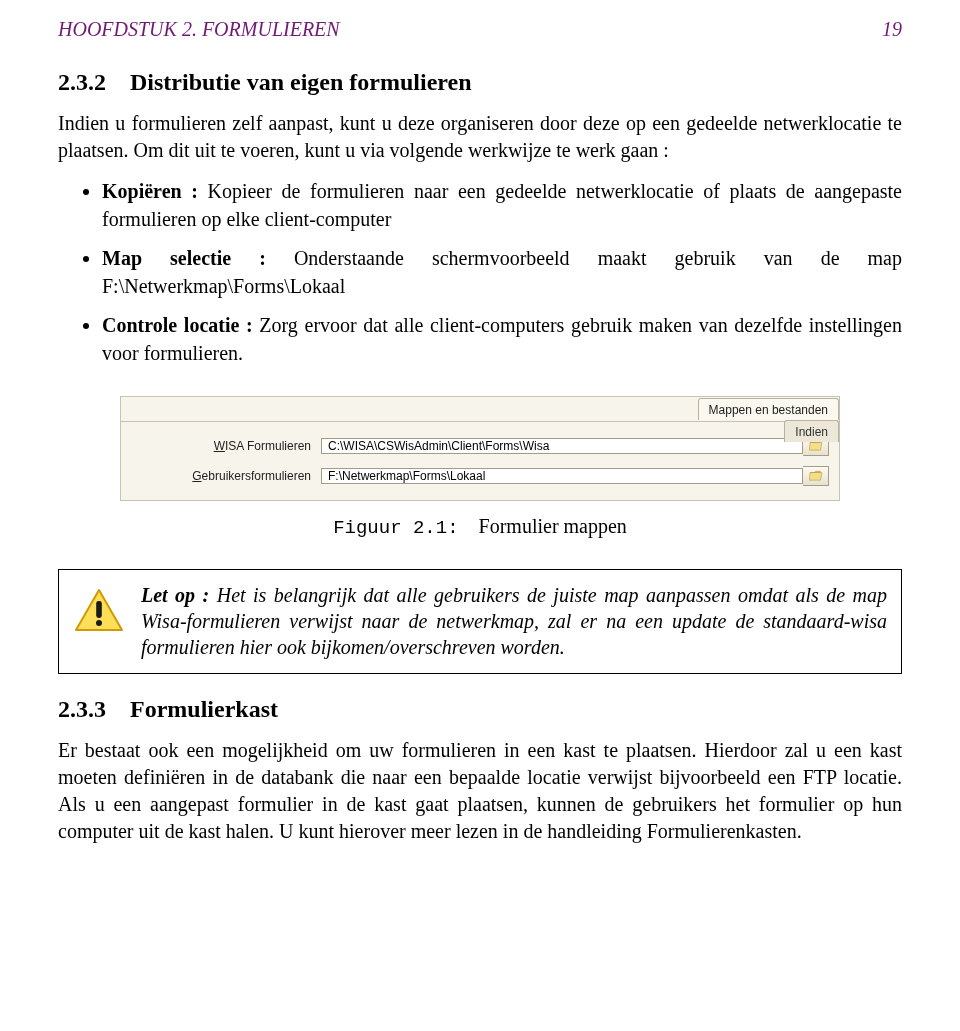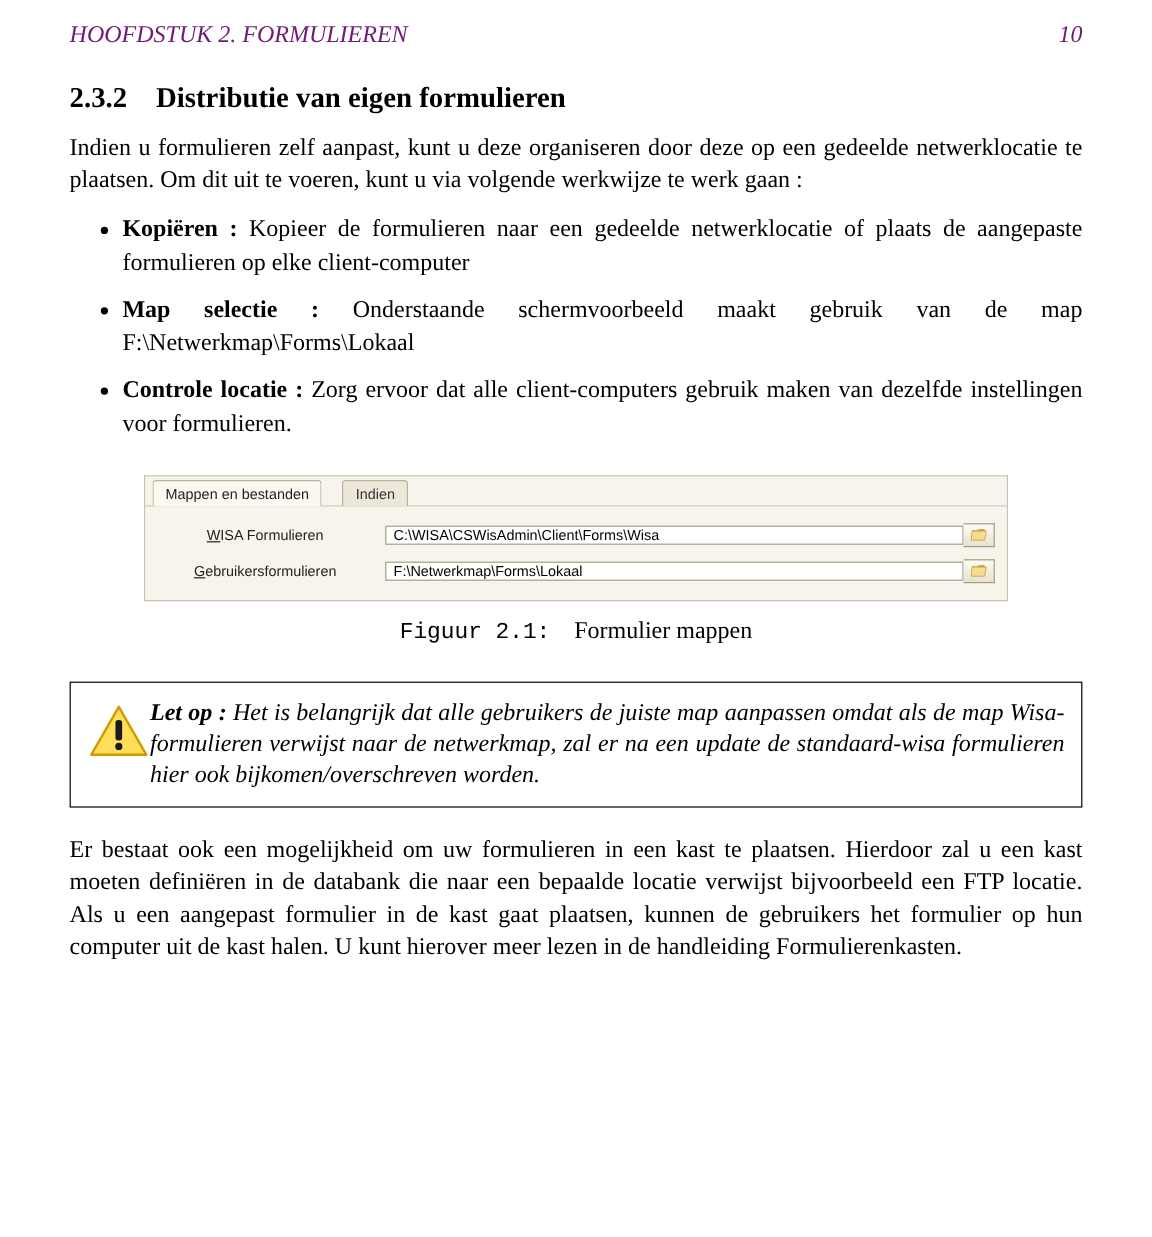--- a/index.html
+++ b/index.html
@@ -45,28 +45,29 @@
     margin-bottom: 12px;
   }
   .bold { font-weight: bold; }
   .screenshot-wrap {
     margin: 28px auto 10px auto;
     width: 720px;
   }
   .tabbar {
     display: flex;
     align-items: flex-end;
-    gap: 17px;
+    gap: 0;
     padding-left: 6px;
     position: relative;
     height: 24px;
     background: linear-gradient(#f7f4ec, #f7f4ec);
     border-top: 1px solid #c9c2b0;
     border-left: 1px solid #c9c2b0;
     border-right: 1px solid #c9c2b0;
+    flex-direction: column;
   }
   .tab {
     font-family: Tahoma, Arial, sans-serif;
     font-size: 12px;
     padding: 4px 10px 3px 10px;
     border: 1px solid #b9b29e;
     border-bottom: none;
     background: #f7f4ec;
     position: relative;
     top: 1px;
@@ -89,21 +90,21 @@
   }
   .form-row {
     display: flex;
     align-items: center;
     margin-bottom: 10px;
     font-family: Tahoma, Arial, sans-serif;
     font-size: 12px;
   }
   .form-label {
     width: 180px;
-    text-align: center;
+    text-align: right;
     padding-right: 10px;
     color: #222;
   }
   .form-input {
     flex: 1;
     background: #ffffff;
     border: 1px solid #a49c86;
     height: 16px;
     padding: 0 6px;
     font-family: Tahoma, Arial, sans-serif;
@@ -133,42 +134,42 @@
   }
   .caption .mono {
     font-family: Liberation Mono, monospace;
     font-size: 19px;
   }
   .warning-box {
     border: 1px solid #000;
     padding: 12px 14px 12px 14px;
     display: flex;
     align-items: flex-start;
-    gap: 0;
+    gap: 16px;
     margin-bottom: 22px;
   }
   .warning-icon {
     flex: 0 0 52px;
     margin-top: 6px;
   }
   .warning-text {
     font-size: 20px;
     line-height: 1.32;
     font-style: italic;
     text-align: justify;
   }
   .under { text-decoration: underline; }
 </style>
 </head>
 <body>
 <div class="page">
 
 <div class="running-header">
   <span>HOOFDSTUK 2. FORMULIEREN</span>
-  <span>10</span>
+  <span>19</span>
 </div>
 
 <p class="section-title">
   <span>2.3.2</span>&nbsp;&nbsp;&nbsp;
   <span>Distributie van eigen formulieren</span>
 </p>
 
 <p class="body-text">Indien u formulieren zelf aanpast, kunt u deze organiseren door deze op een gedeelde netwerklocatie te plaatsen. Om dit uit te voeren, kunt u via volgende werkwijze te werk gaan :</p>
 
 <ul class="bullets">
@@ -223,16 +224,20 @@
       <path d="M26 2 L49 42 L3 42 Z" fill="#ffdf5a" stroke="#d19a00" stroke-width="2" stroke-linejoin="round"></path>
       <rect x="23.2" y="13" width="5.6" height="17" rx="2.4" fill="#1a1a1a"></rect>
       <circle cx="26" cy="35" r="3" fill="#1a1a1a"></circle>
     </svg>
   </div>
   <div class="warning-text">
     <span class="bold">Let op :</span><span> Het is belangrijk dat alle gebruikers de juiste map aanpassen omdat als de map Wisa-formulieren verwijst naar de netwerkmap, zal er na een update de standaard-wisa formulieren hier ook bijkomen/overschreven worden.</span>
   </div>
 </div>
 
+<p class="section-title">
+  <span>2.3.3</span>&nbsp;&nbsp;&nbsp;
+  <span>Formulierkast</span>
+</p>
 
 <p class="body-text">Er bestaat ook een mogelijkheid om uw formulieren in een kast te plaatsen. Hierdoor zal u een kast moeten definiëren in de databank die naar een bepaalde locatie verwijst bijvoorbeeld een FTP locatie. Als u een aangepast formulier in de kast gaat plaatsen, kunnen de gebruikers het formulier op hun computer uit de kast halen. U kunt hierover meer lezen in de handleiding Formulierenkasten.</p>
 
 </div>
 
 </body></html>

